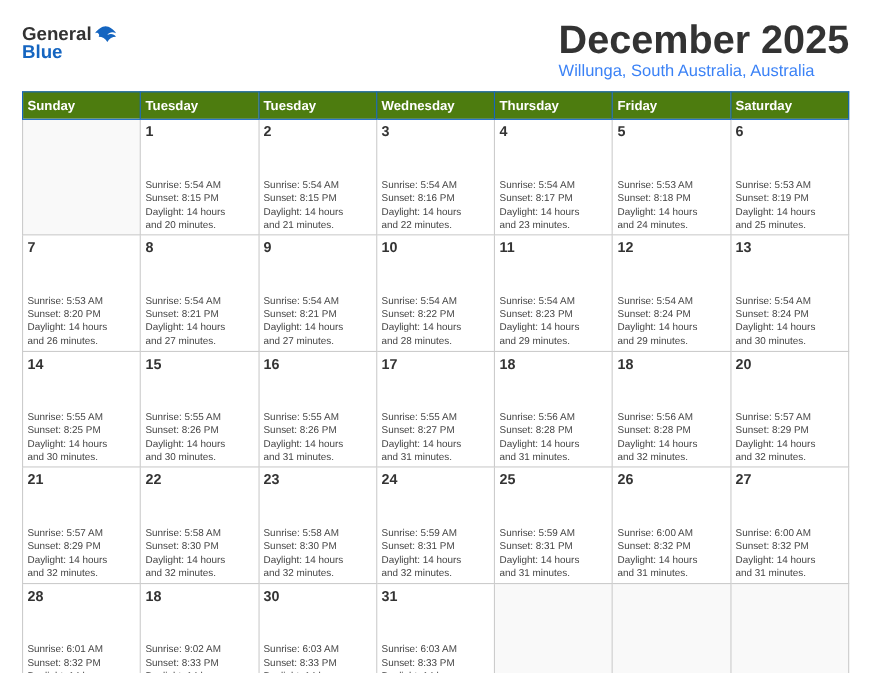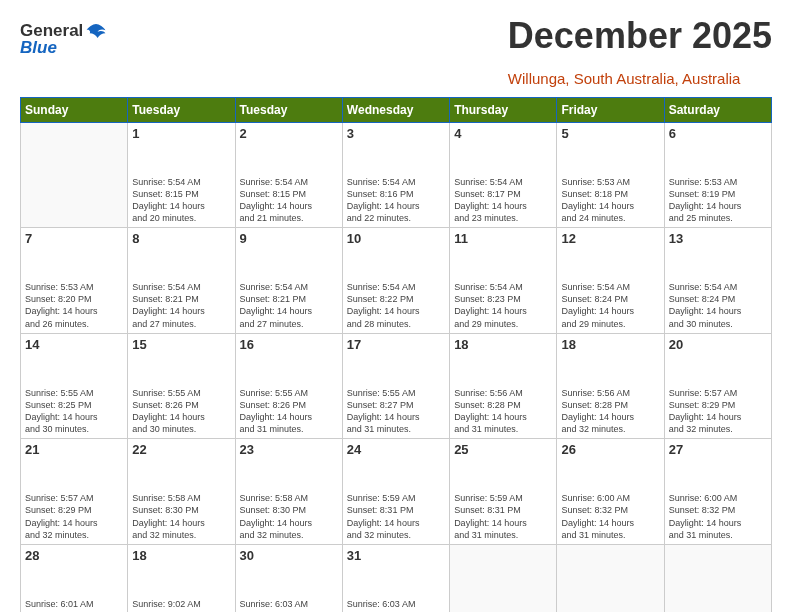--- a/index.html
+++ b/index.html
@@ -39,22 +39,22 @@
       text-align: left;
     }
     .cal-title {
       font-size: 36px;
       font-weight: bold;
       color: #333;
       line-height: 1.1;
     }
     .cal-subtitle {
       font-size: 15px;
-      color: #c2410c;
-      margin-top: 14px;
+      color: #3b82f6;
+      margin-top: 0;
     }
     .calendar {
       flex: 1;
       border: 1px solid #ccc;
       border-collapse: collapse;
       width: 100%;
       table-layout: fixed;
     }
     .calendar th {
       background: #4d7c0f;
@@ -94,21 +94,21 @@
 <div class="page">
   <div class="header">
     <div class="logo">
       <div>
         <div style="display:flex;align-items:center;">
           <span class="logo-general" style="font-size:17px;font-weight:bold;color:#333;">General</span>
           <svg class="logo-icon" viewBox="0 0 28 22" fill="none">
             <path d="M14 2 C18 2 24 6 26 10 C22 8 18 9 16 12 C20 10 24 11 26 14 C22 14 18 16 16 20 C14 16 10 14 6 14 C8 11 4 8 2 10 C4 6 10 2 14 2Z" fill="#1565c0"></path>
           </svg>
         </div>
-        <span class="logo-blue" style="font-size:17px;font-weight:bold;color:#1565c0;display:block;margin-top:-4px;font-style:italic;">Blue</span>
+        <span class="logo-blue" style="font-size:17px;font-weight:bold;color:#1565c0;display:block;margin-top:-4px;">Blue</span>
       </div>
     </div>
     <div class="title-block">
       <div class="cal-title">December 2025</div>
       <div class="cal-subtitle">Willunga, South Australia, Australia</div>
     </div>
   </div>
 
   <table class="calendar">
     <thead>

